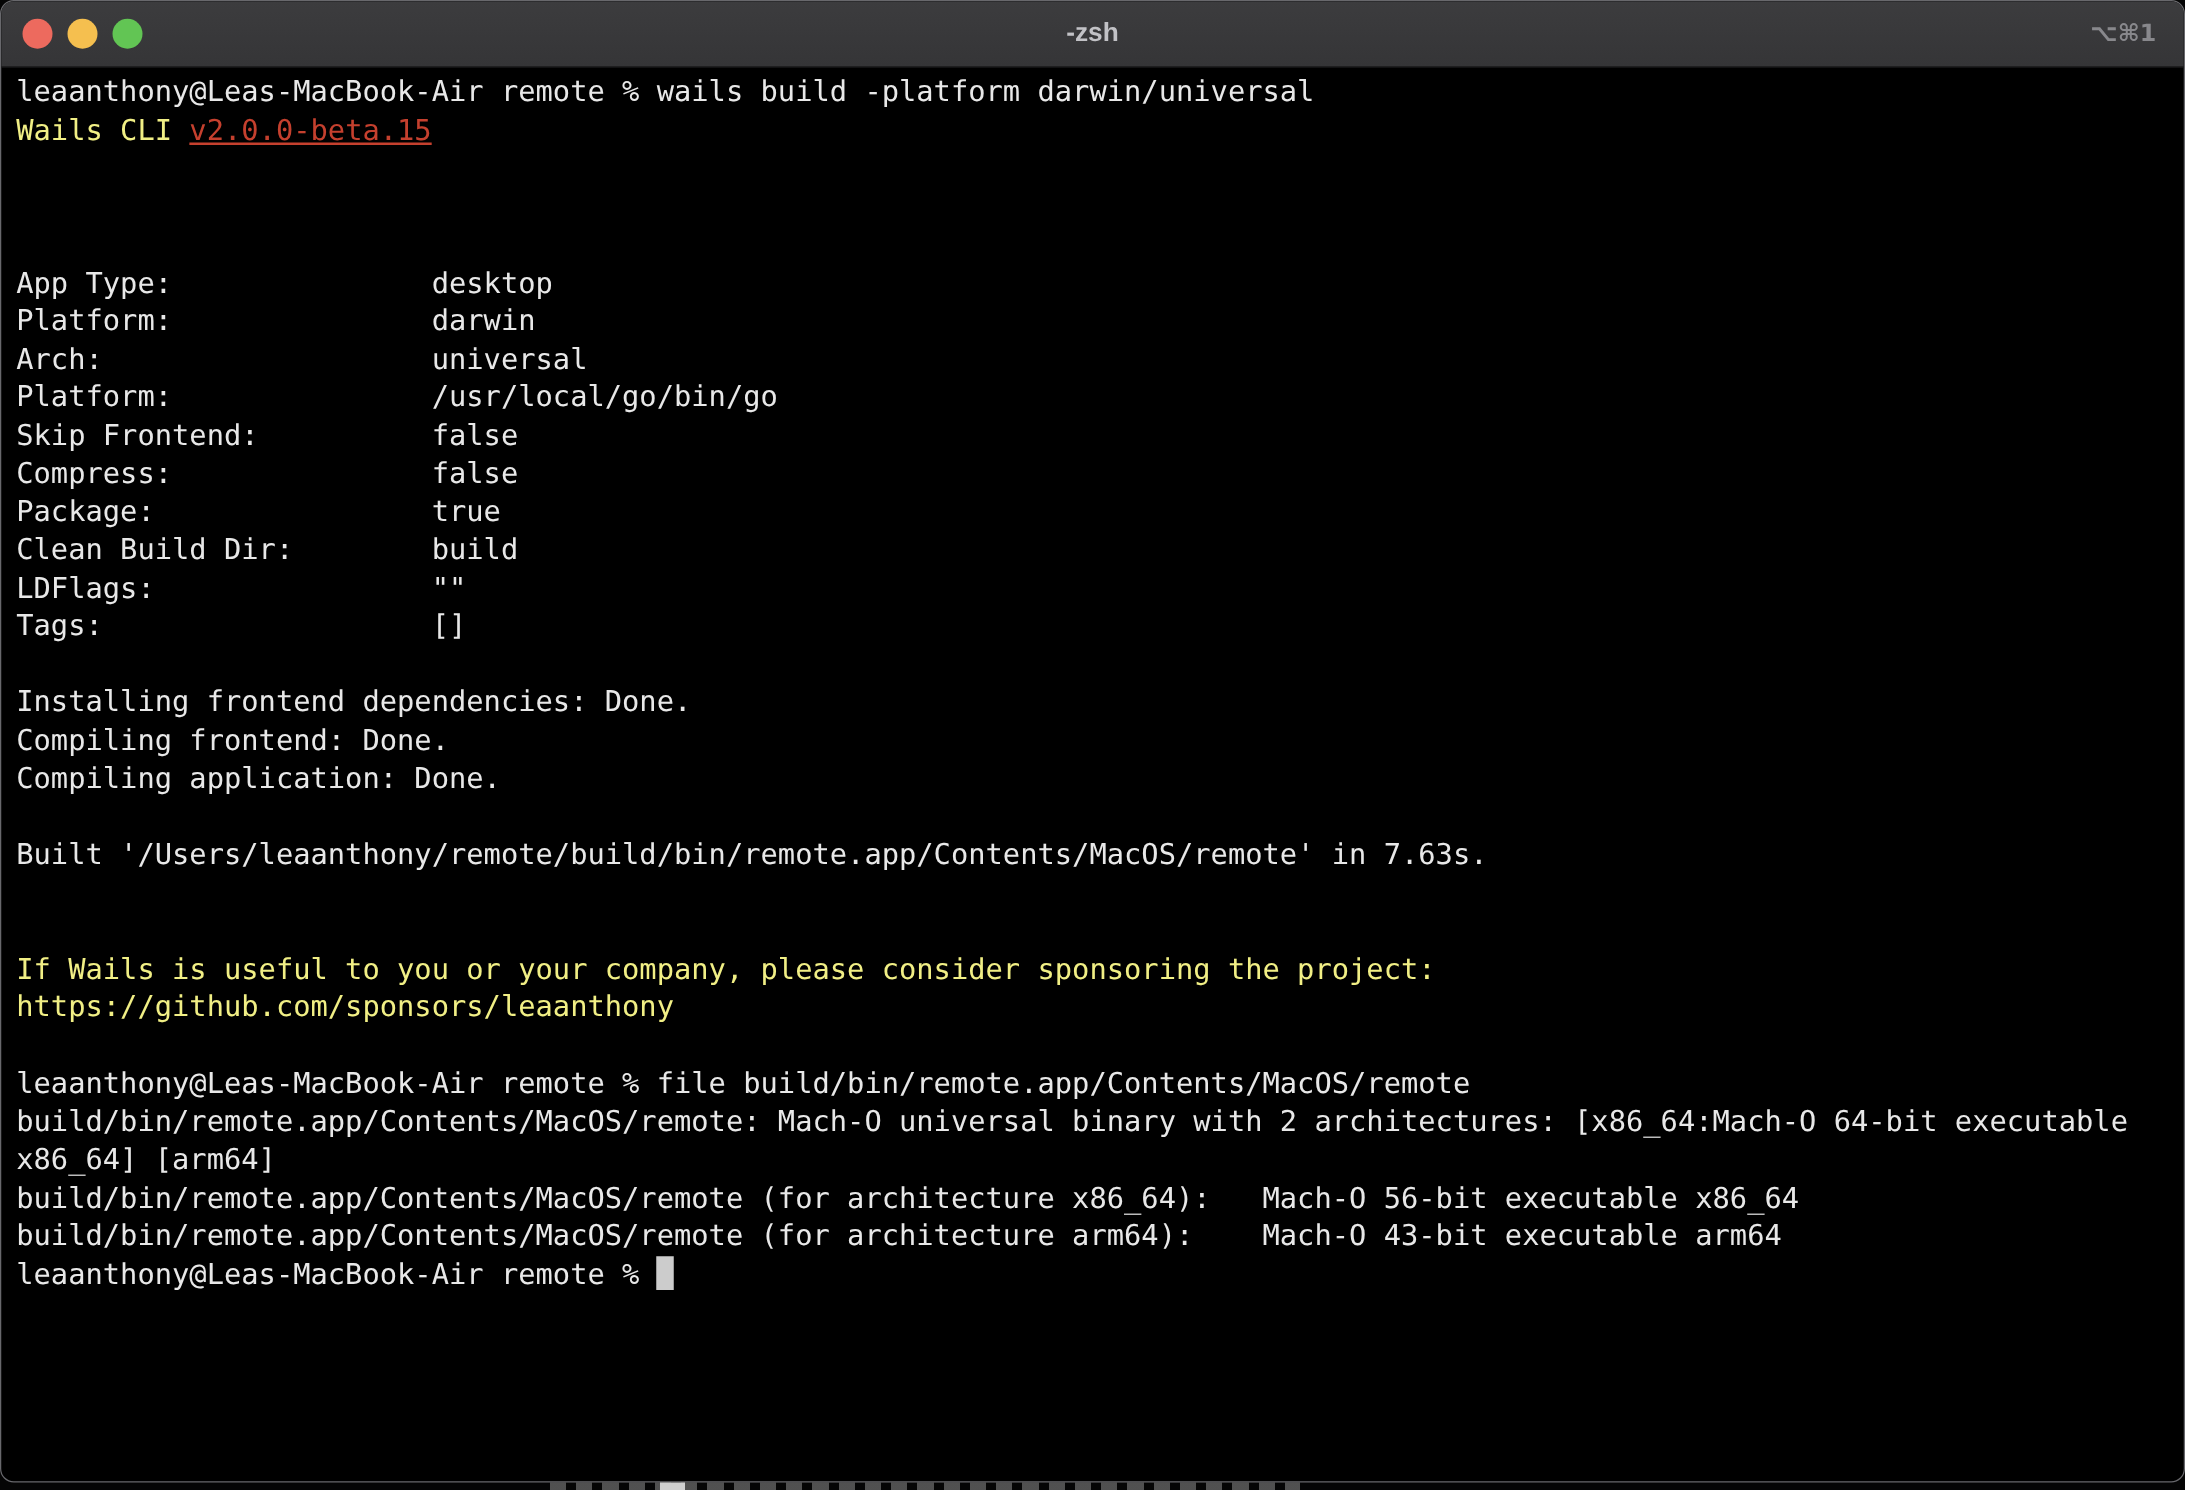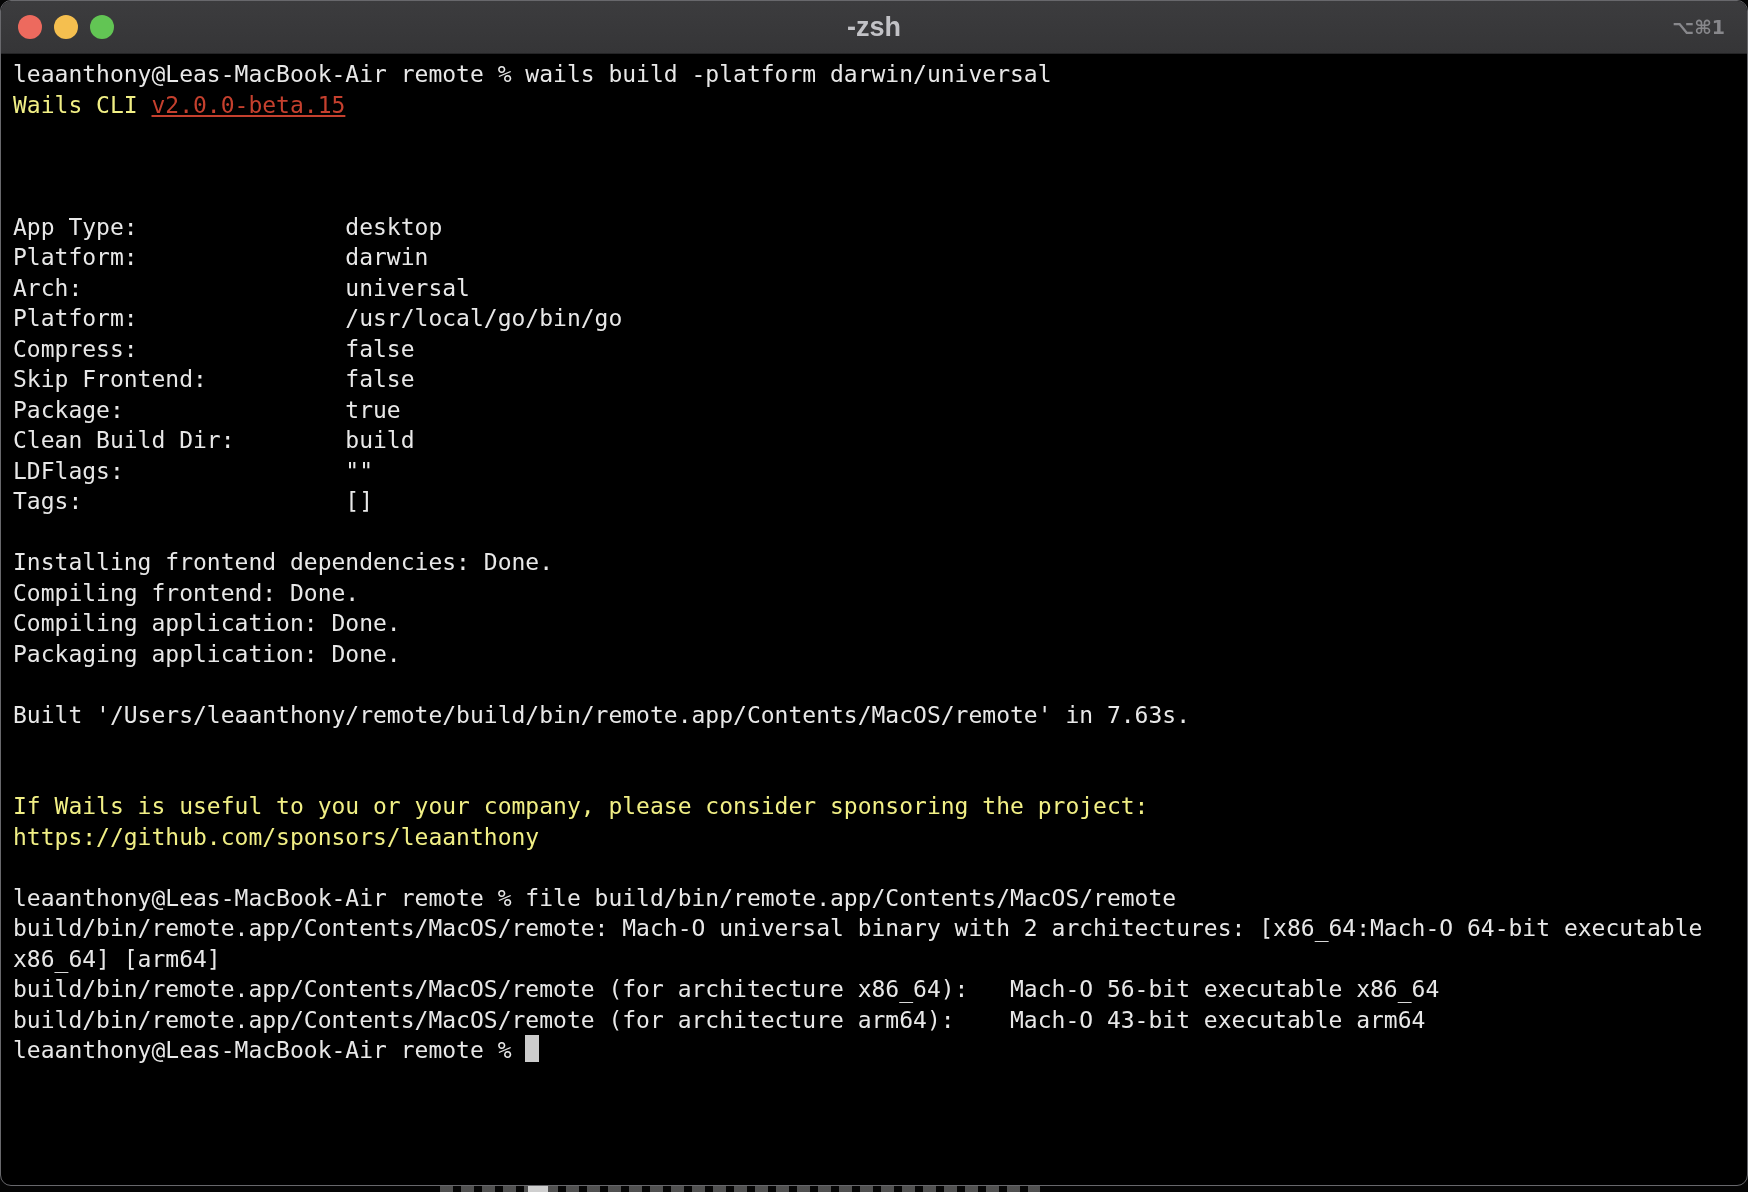--- a/index.html
+++ b/index.html
@@ -39,21 +39,21 @@
     display: inline-block;
   }
   .title {
     position: absolute;
     left: 0; right: 0; top: 0;
     height: 52px;
     line-height: 52px;
     text-align: center;
     font-family: "Liberation Sans", sans-serif;
     font-weight: bold;
-    font-size: 27px;
+    font-size: 21px;
     color: #c2c2c6;
   }
   .shortcut {
     position: absolute;
     right: 22px; top: 0;
     height: 52px;
     line-height: 52px;
     font-family: "DejaVu Sans", sans-serif;
     font-weight: bold;
     font-size: 19px;
@@ -116,31 +116,30 @@
   <div class="screen" id="screen">
       <div class="line"><span class="c-default">leaanthony@Leas-MacBook-Air remote % wails build -platform darwin/universal</span></div>
       <div class="line"><span class="c-yellow">Wails CLI </span><span class="c-red">v2.0.0-beta.15</span></div>
       <div class="line"></div>
       <div class="line"></div>
       <div class="line"></div>
       <div class="line"><span class="c-default">App Type:               desktop</span></div>
       <div class="line"><span class="c-default">Platform:               darwin</span></div>
       <div class="line"><span class="c-default">Arch:                   universal</span></div>
       <div class="line"><span class="c-default">Platform:               /usr/local/go/bin/go</span></div>
+      <div class="line"><span class="c-default">Skip Frontend:          false</span></div>
       <div class="line"><span class="c-default">Compress:               false</span></div>
-      <div class="line"><span class="c-default">Skip Frontend:          false</span></div>
       <div class="line"><span class="c-default">Package:                true</span></div>
       <div class="line"><span class="c-default">Clean Build Dir:        build</span></div>
       <div class="line"><span class="c-default">LDFlags:                ""</span></div>
       <div class="line"><span class="c-default">Tags:                   []</span></div>
       <div class="line"></div>
       <div class="line"><span class="c-default">Installing frontend dependencies: Done.</span></div>
       <div class="line"><span class="c-default">Compiling frontend: Done.</span></div>
       <div class="line"><span class="c-default">Compiling application: Done.</span></div>
-      <div class="line"><span class="c-default">Packaging application: Done.</span></div>
       <div class="line"></div>
       <div class="line"><span class="c-default">Built '/Users/leaanthony/remote/build/bin/remote.app/Contents/MacOS/remote' in 7.63s.</span></div>
       <div class="line"></div>
       <div class="line"></div>
       <div class="line"><span class="c-yellow">If Wails is useful to you or your company, please consider sponsoring the project:</span></div>
       <div class="line"><span class="c-yellow">https://github.com/sponsors/leaanthony</span></div>
       <div class="line"></div>
       <div class="line"><span class="c-default">leaanthony@Leas-MacBook-Air remote % file build/bin/remote.app/Contents/MacOS/remote</span></div>
       <div class="line"><span class="c-default">build/bin/remote.app/Contents/MacOS/remote: Mach-O universal binary with 2 architectures: [x86_64:Mach-O 64-bit executable</span></div>
       <div class="line"><span class="c-default">x86_64] [arm64]</span></div>

